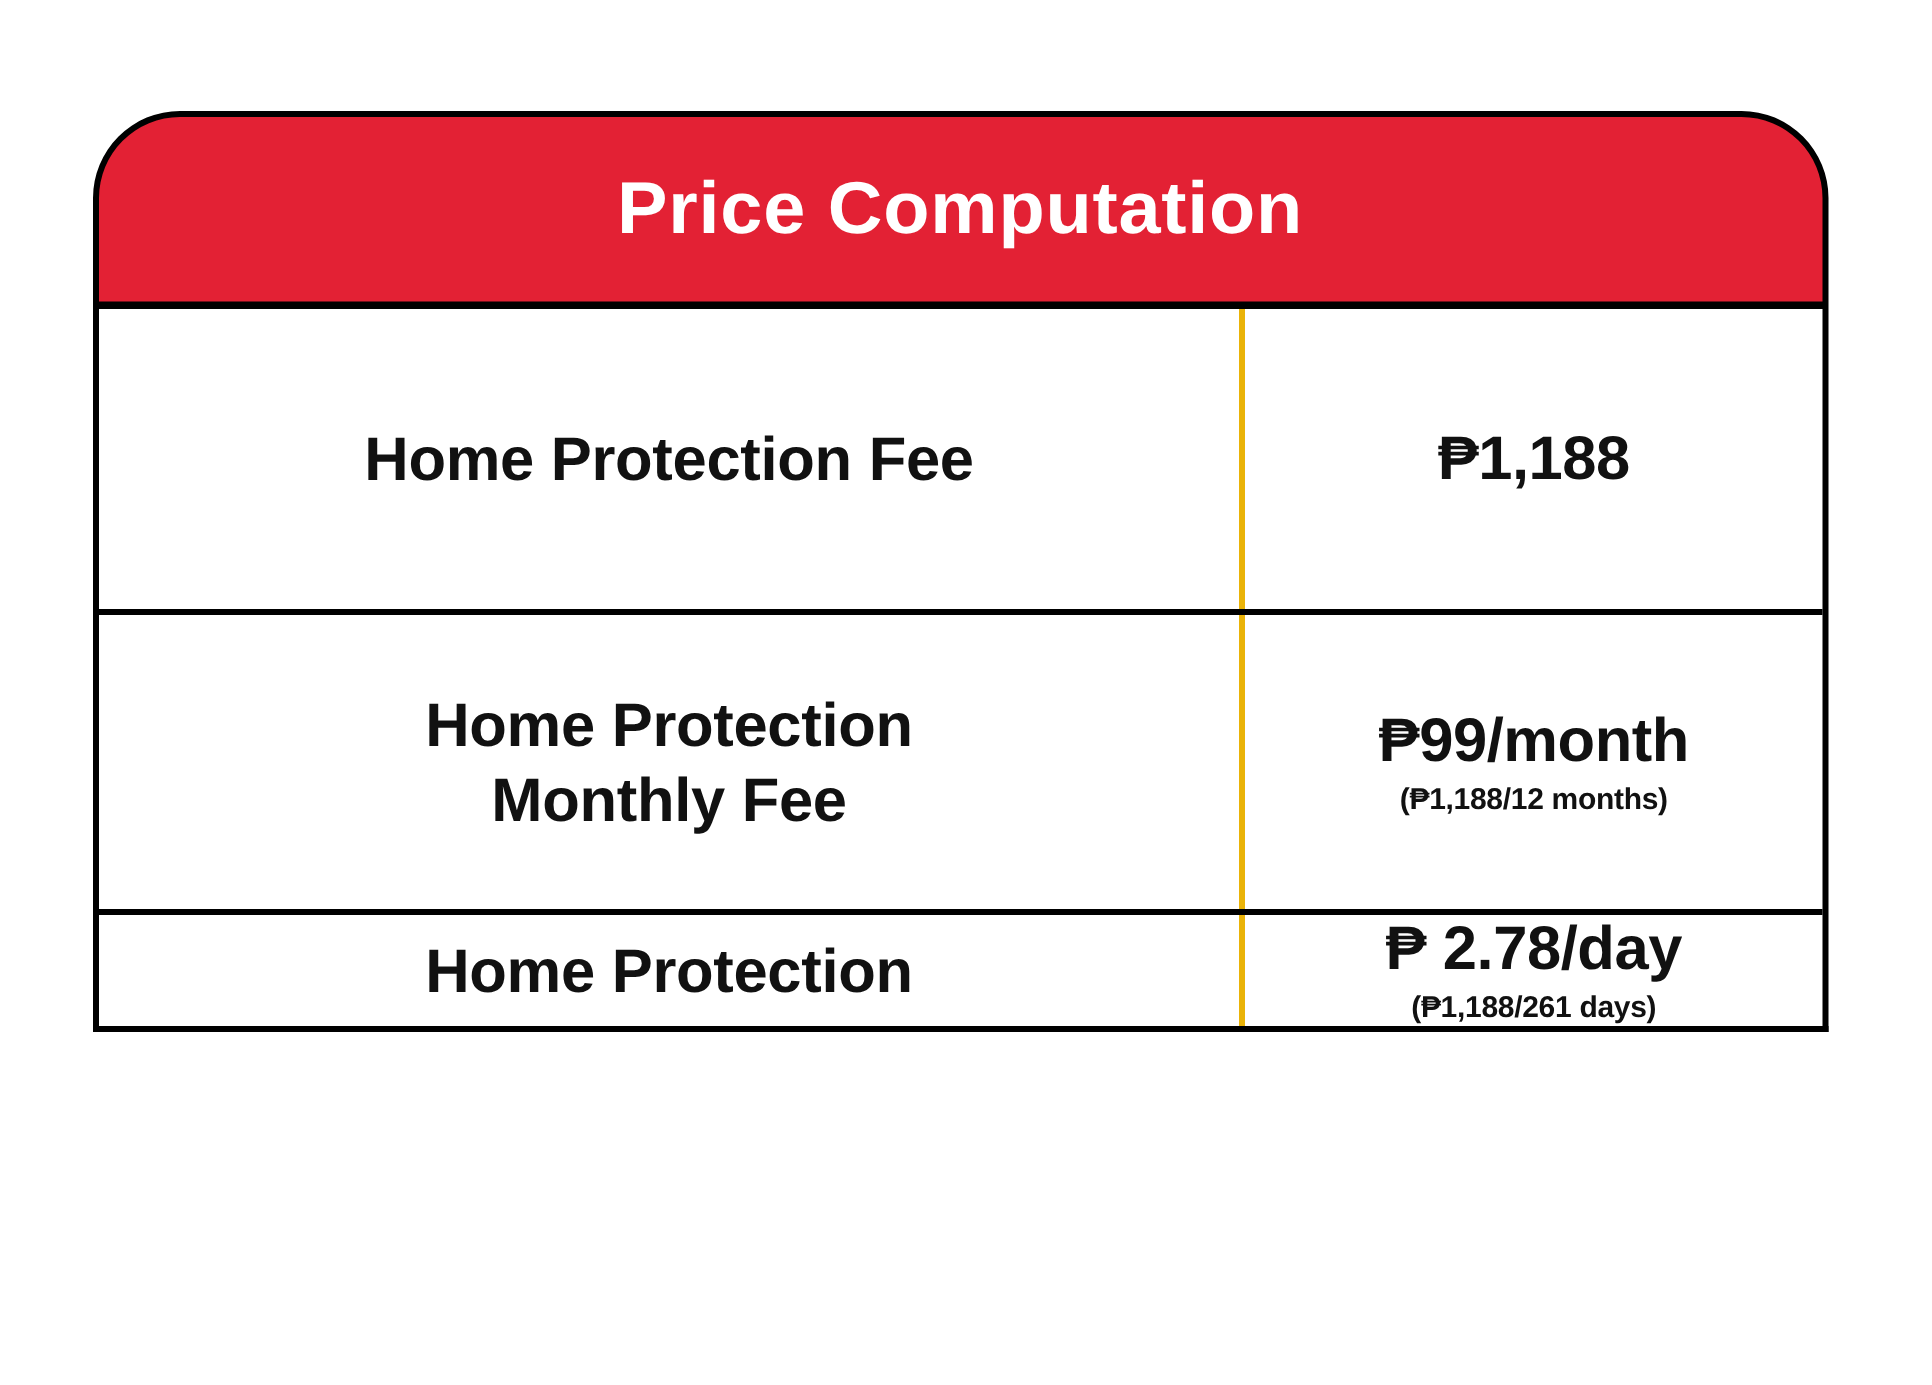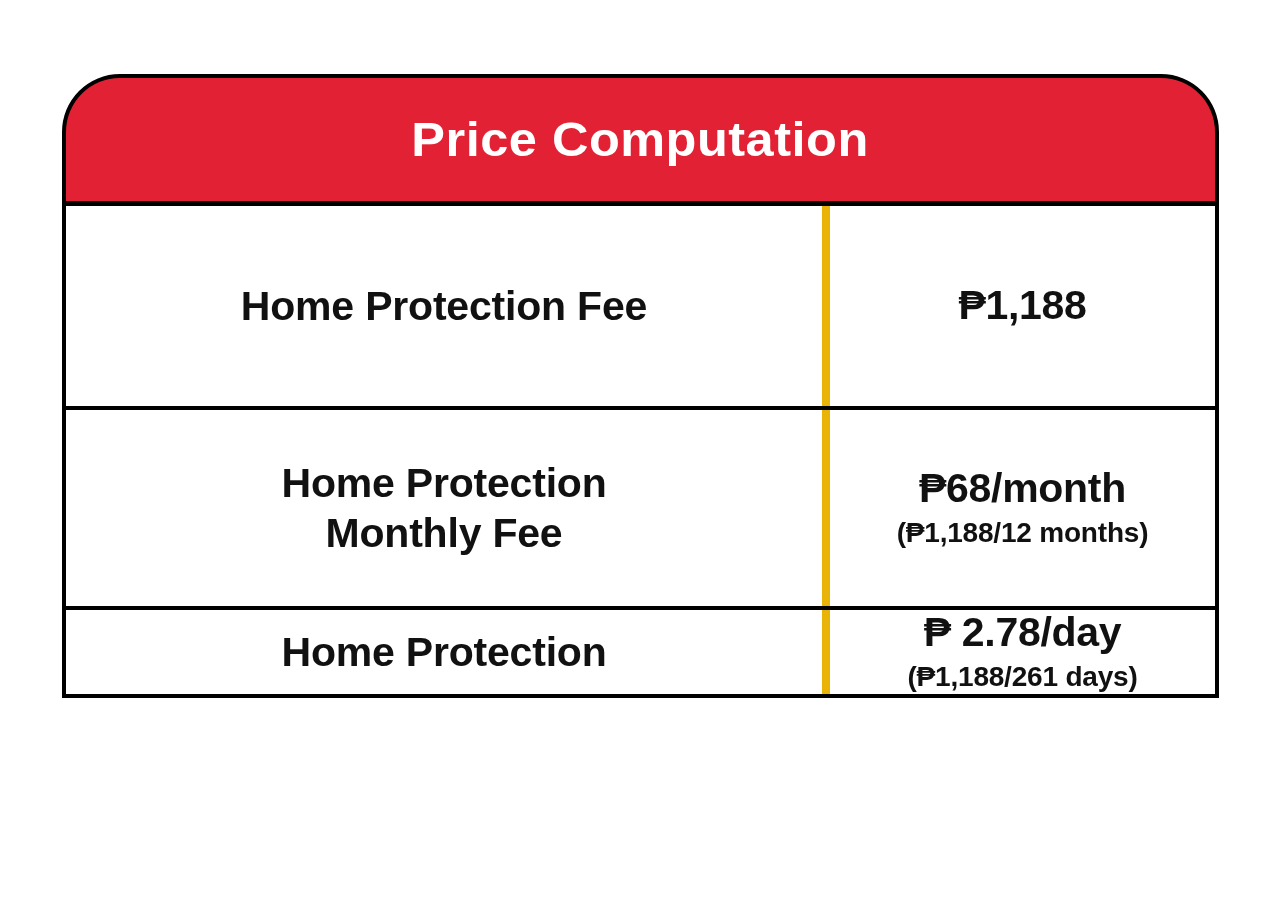--- a/index.html
+++ b/index.html
@@ -80,21 +80,21 @@
   .table-row:last-child {
     border-bottom: none;
   }
   .row-1 { flex: 0 0 204px; }
   .row-2 { flex: 0 0 200px; }
   .row-3 { flex: 1 1 auto; }
 
   .cell-label {
     flex: 0 0 764px;
     box-sizing: border-box;
-    border-right: 8px solid #eab308;
+    border-right: 4px solid #eab308;
     display: flex;
     align-items: center;
     justify-content: center;
     padding: 0 14px;
   }
   .cell-value {
     flex: 1 1 auto;
     box-sizing: border-box;
     display: flex;
     flex-direction: column;
@@ -121,21 +121,21 @@
     font-size: 41px;
     line-height: 1.12;
     text-align: center;
     letter-spacing: -0.3px;
     white-space: nowrap;
   }
   .value-note {
     color: #111111;
     font-family: "Liberation Sans", sans-serif;
     font-weight: 700;
-    font-size: 28px;
+    font-size: 20px;
     line-height: 1.2;
     text-align: center;
     letter-spacing: -0.2px;
     white-space: nowrap;
     margin-top: 4px;
   }
 </style>
 </head>
 <body>
 
@@ -161,21 +161,21 @@
       </div>
 
       <div class="table-row row-2">
         <div class="cell-label">
           <div class="label-text">
             <span class="line">Home Protection</span>
             <span class="line">Monthly Fee</span>
           </div>
         </div>
         <div class="cell-value">
-          <div class="value-main">₱68/month</div>
+          <div class="value-main">₱99/month</div>
           <div class="value-note">(₱1,188/12 months)</div>
         </div>
       </div>
 
       <div class="table-row row-3">
         <div class="cell-label">
           <div class="label-text">
             <span class="line">Home Protection</span>
           </div>
         </div>

